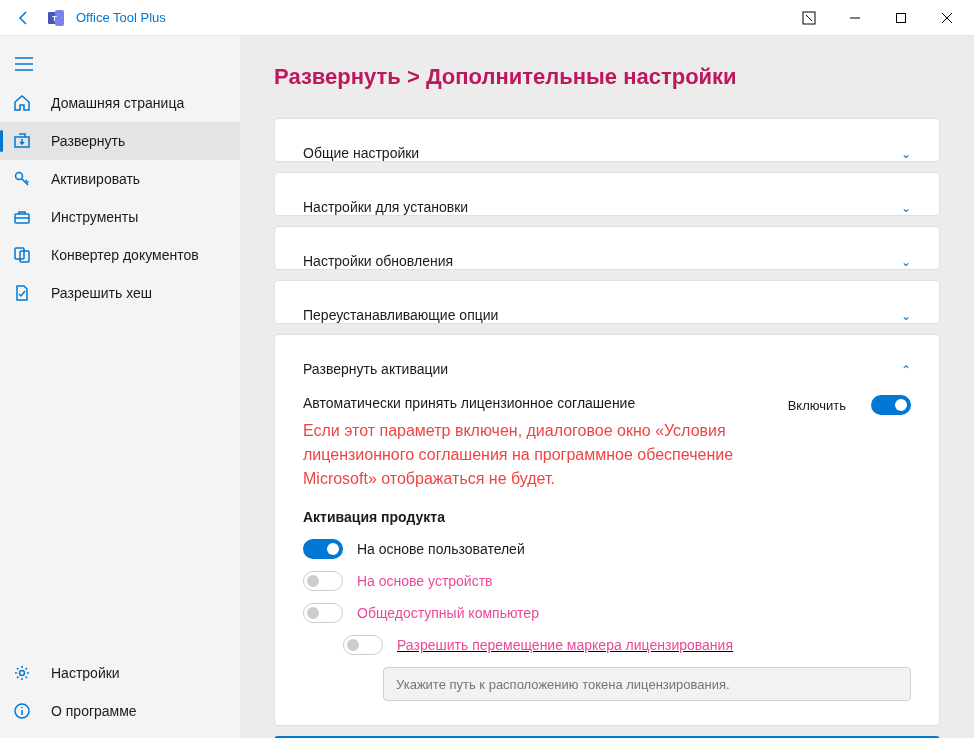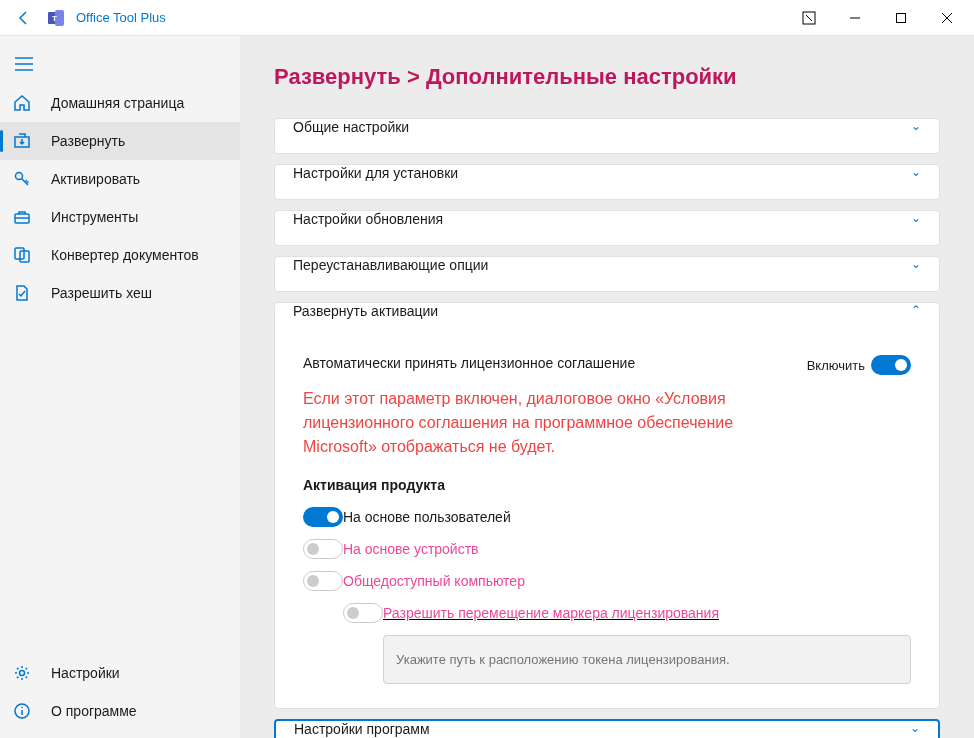--- a/index.html
+++ b/index.html
@@ -14,41 +14,41 @@
 .burger { width: 48px; height: 40px; display: flex; align-items: center; justify-content: center; color: #0078d4; cursor: pointer; }
 .nav { flex: 1; }
 .nav-item { height: 38px; display: flex; align-items: center; padding: 0 12px; cursor: pointer; font-size: 14px; color: #1b1b1b; gap: 19px; position: relative; }
 .nav-item.active { background: #e4e4e4; }
 .nav-item.active::before { content: ''; position: absolute; left: 0; top: 8px; bottom: 8px; width: 3px; background: #0078d4; border-radius: 2px; }
 .nav-icon { width: 20px; height: 20px; display: flex; align-items: center; justify-content: center; color: #0078d4; flex-shrink: 0; }
 .footer-nav { padding-bottom: 8px; }
 .content { flex: 1; background: #ececec; overflow-y: auto; padding: 28px 34px; }
 .page-title { font-size: 22px; font-weight: 600; color: #be185d; margin-bottom: 28px; }
 .panel { background: #fff; border: 1px solid #e0e0e0; border-radius: 4px; margin-bottom: 10px; }
-.panel-h { height: 34px; display: flex; align-items: flex-start; justify-content: space-between; padding: 0 18px; cursor: pointer; font-size: 14px; color: #1b1b1b; }
+.panel-h { height: 42px; display: flex; align-items: flex-end; justify-content: space-between; padding: 0 28px; cursor: pointer; font-size: 14px; color: #1b1b1b; }
 .chev { color: #0078d4; font-size: 12px; }
 .panel-body { padding: 18px 28px 24px 28px; }
 .setting-row { display: flex; align-items: flex-start; justify-content: space-between; margin-bottom: 18px; }
 .setting-text { flex: 1; }
-.setting-title { font-size: 14px; color: #1b1b1b; margin-bottom: 16px; }
+.setting-title { font-size: 14px; color: #1b1b1b; margin-bottom: 8px; }
 .setting-desc { font-size: 16px; color: #ef4444; line-height: 1.5; max-width: 480px; }
-.toggle-wrap { display: flex; align-items: center; gap: 6px; font-size: 13px; color: #1b1b1b; }
+.toggle-wrap { display: flex; align-items: center; gap: 25px; font-size: 13px; color: #1b1b1b; }
 .toggle { width: 40px; height: 20px; border-radius: 10px; position: relative; cursor: pointer; }
 .toggle.on { background: #0078d4; }
 .toggle.disabled { background: #fff; border: 1px solid #ccc; cursor: default; }
 .toggle .knob { width: 12px; height: 12px; border-radius: 50%; position: absolute; top: 50%; transform: translateY(-50%); }
 .toggle.on .knob { right: 4px; background: #fff; }
 .toggle.disabled .knob { left: 3px; background: #ccc; }
 .sub-title { font-size: 14px; font-weight: 600; color: #1b1b1b; margin-bottom: 14px; }
-.radio-row { display: flex; align-items: center; margin-bottom: 12px; font-size: 14px; }
+.radio-row { display: flex; align-items: center; gap: 14px; margin-bottom: 12px; font-size: 14px; }
 .radio-row.indent { margin-left: 40px; text-decoration: underline; }
 .radio-row .lbl { color: #1b1b1b; }
 .radio-row.disabled .lbl { color: #ec4899; }
 .textfield { margin-left: 80px; margin-top: 6px; }
-.textfield input { width: 100%; height: 49px; padding: 0 12px; border: 1px solid #d0d0d0; border-radius: 4px; background: #f7f7f7; font-size: 13px; color: #888; }
+.textfield input { width: 100%; height: 34px; padding: 0 12px; border: 1px solid #d0d0d0; border-radius: 4px; background: #f7f7f7; font-size: 13px; color: #888; }
 .textfield input:disabled { background: #f2f2f2; }
 .panel.focused { border: 2px solid #0078d4; }
 </style>
 </head>
 <body>
 
 <div class="titlebar">
   <div class="tb-back">
     <svg width="16" height="16" viewBox="0 0 16 16">
         <path d="M10 2 L4 8 L10 14" stroke="#0078d4" stroke-width="1.5" fill="none"></path>

